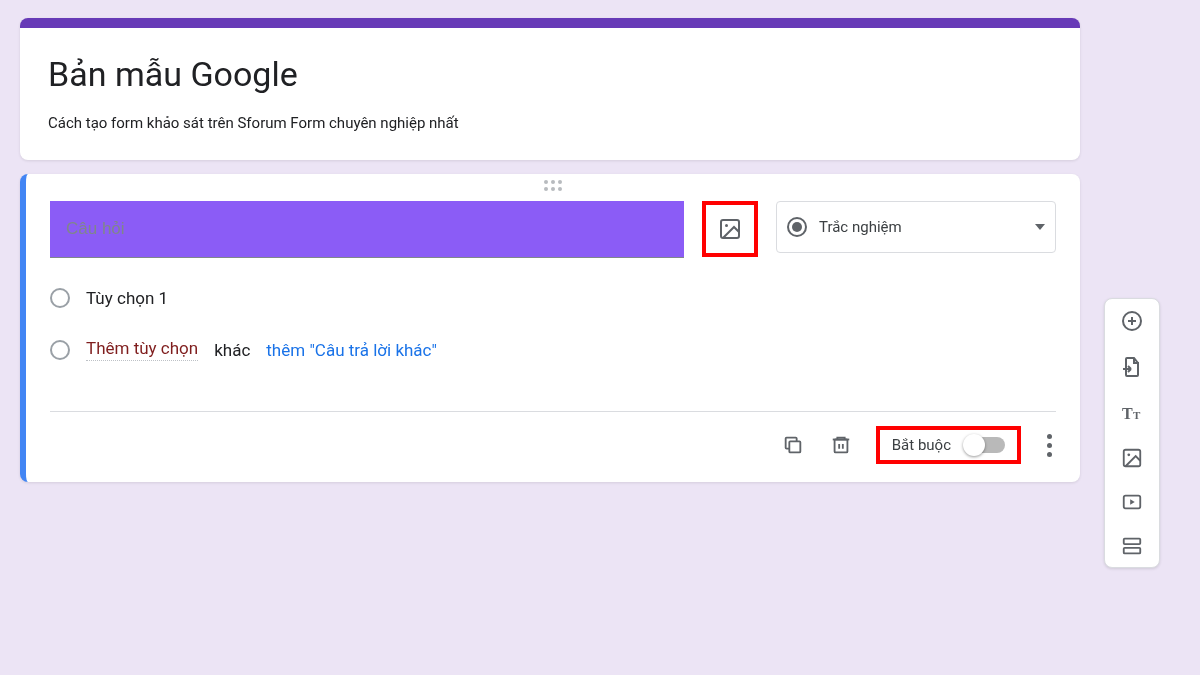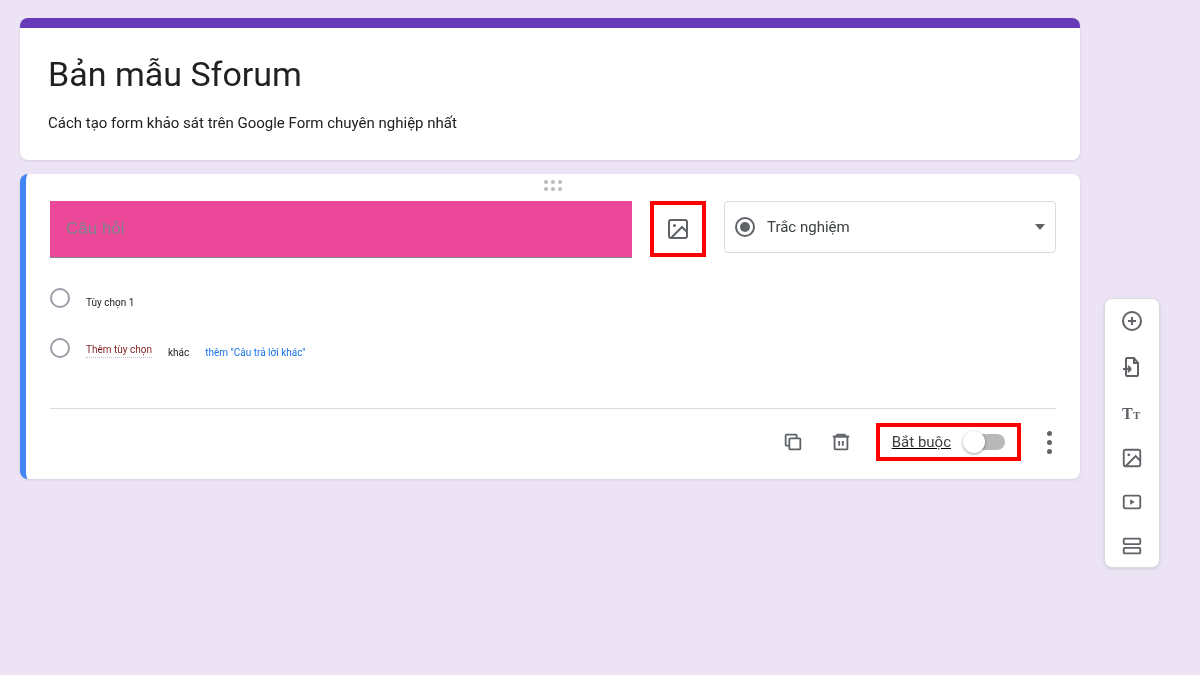--- a/index.html
+++ b/index.html
@@ -57,37 +57,37 @@
   .drag-dots span { width: 4px; height: 4px; background: #b8bbbf; border-radius: 50%; }
   .q-row {
     display: flex;
     align-items: flex-start;
     padding: 8px 24px 0 24px;
     gap: 18px;
   }
   .q-input-wrap { flex: 1; }
   .q-input {
     width: 100%;
-    background: #ec4899;
+    background: #8b5cf6;
     border: none;
     border-bottom: 1px solid #80868b;
     font-size: 17px;
     padding: 18px 16px;
     color: #202124;
     outline: none;
   }
   .q-input::placeholder { color: #80868b; }
   .img-btn {
     width: 56px; height: 56px;
     display: flex; align-items: center; justify-content: center;
     cursor: pointer;
     border: 4px solid red;
   }
   .type-select {
-    width: 332px; height: 52px;
+    width: 280px; height: 52px;
     border: 1px solid #dadce0;
     border-radius: 4px;
     display: flex; align-items: center;
     padding: 0 10px; gap: 12px;
     cursor: pointer;
     font-size: 15px;
     color: #3c4043;
   }
   .radio-icon {
     width: 20px; height: 20px; border-radius: 50%;
@@ -96,40 +96,39 @@
   }
   .radio-icon::after{content:'';width:10px;height:10px;border-radius:50%;background:#5f6368;}
   .type-select .label { flex:1; }
   .caret-down {
     width:0;height:0;border-left:5px solid transparent;border-right:5px solid transparent;border-top:6px solid #5f6368;
   }
   .options {
     padding: 30px 24px 10px 24px;
   }
   .option-row {
-    display:flex; align-items:flex-end; gap:16px; margin-bottom: 30px;
-    font-size:10px; color:#202124;
+    display:flex; align-items:center; gap:16px; margin-bottom: 30px;
+    font-size:17px; color:#202124;
   }
   .radio-empty {
     width:20px;height:20px;border-radius:50%;border:2px solid #9aa0a6;flex-shrink:0;
   }
   .add-placeholder {
     color:#7f1d1d;
     border-bottom: 1px dotted #bdc1c6;
     padding-bottom:2px;
   }
   .ortxt { color:#202124; }
   .add-other { color:#1a73e8; cursor:pointer; }
   .q-footer {
     border-top: 1px solid #dadce0;
     margin: 10px 24px 0 24px;
     padding: 14px 0 18px 0;
     display:flex; align-items:center; justify-content:flex-end;
     gap: 22px;
-    text-decoration: underline;
   }
   .icon-btn {
     width:26px;height:26px;color:#5f6368;cursor:pointer;display:flex;align-items:center;justify-content:center;
   }
   .required-wrap {
     display:flex; align-items:center; gap:14px;
     border: 4px solid red;
     padding: 6px 12px;
   }
   .req-label { font-size:15px; color:#3c4043; }
@@ -156,22 +155,22 @@
   }
   .tool-btn { color:#5f6368; cursor:pointer; display:flex;align-items:center;justify-content:center; }
   svg { display:block; }
 </style>
 </head>
 <body>
 
 <div class="form-area">
 
   <div class="card header-card">
-    <div class="form-title">Bản mẫu Sforum</div>
-    <div class="form-desc">Cách tạo form khảo sát trên Google Form chuyên nghiệp nhất</div>
+    <div class="form-title">Bản mẫu Google</div>
+    <div class="form-desc">Cách tạo form khảo sát trên Sforum Form chuyên nghiệp nhất</div>
   </div>
 
   <div class="card question-card">
     <div class="drag-handle">
       <div class="drag-dots">
           <span></span>
           <span></span>
           <span></span>
           <span></span>
           <span></span>

